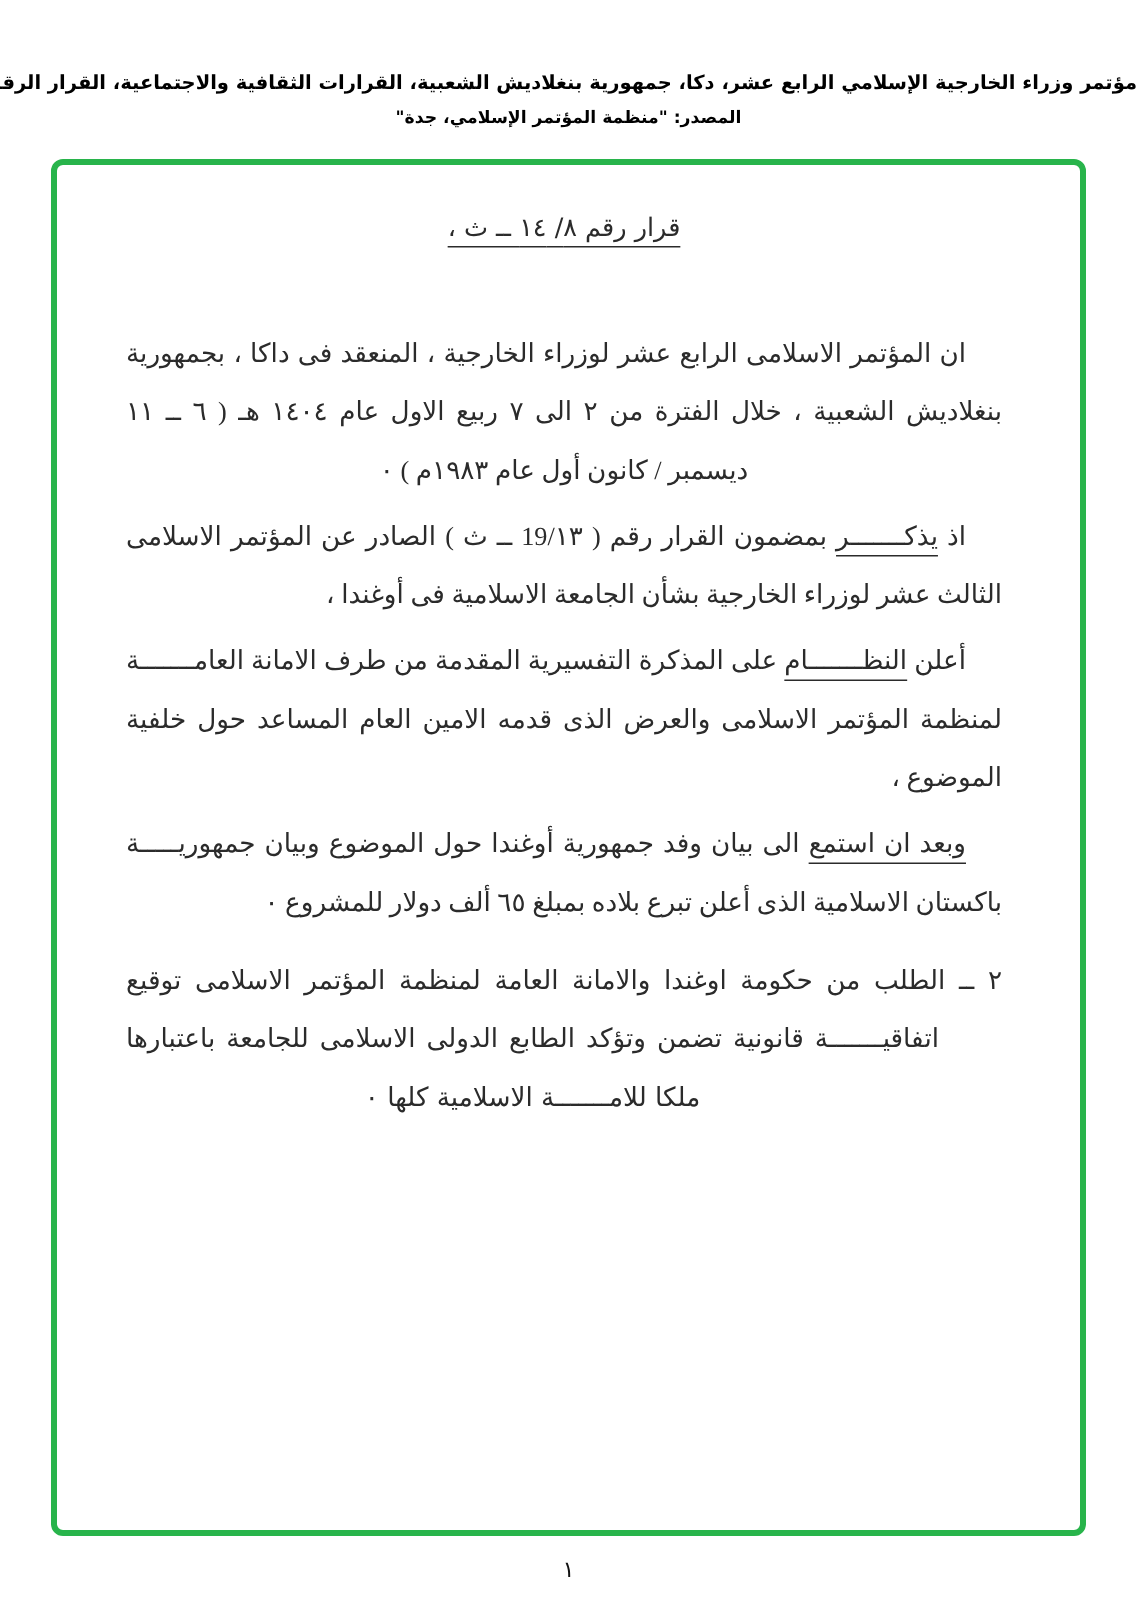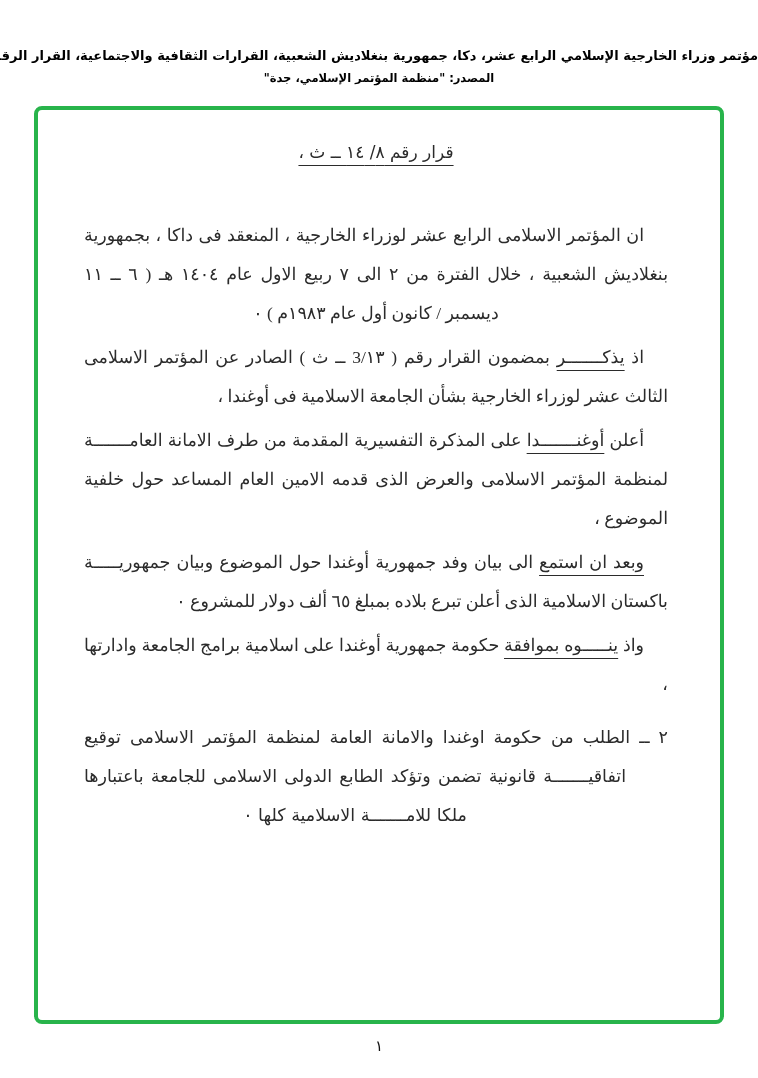--- a/index.html
+++ b/index.html
@@ -94,28 +94,27 @@
 </div>
 
 <div class="doc-box" style="border-color: rgb(40, 180, 75);">
 
   <div class="doc-title">
     <div><span class="t">قرار رقم ٨/‏ ١٤ ــ ث ،</span></div>
   </div>
 
   <p class="para indent last-center"><span></span><span class="u"></span><span>ان المؤتمر الاسلامى الرابع عشر لوزراء الخارجية ، المنعقد فى داكا ، بجمهورية بنغلاديش الشعبية ، خلال الفترة من ٢ الى ٧ ربيع الاول عام ١٤٠٤ هـ ( ٦ ــ ١١ ديسمبر / كانون أول عام ١٩٨٣م ) ٠</span></p>
 
-  <p class="para indent"><span>اذ </span><span class="u">يذكـــــــر</span><span> بمضمون القرار رقم ( 3/١٣ ــ ث )  الصادر عن المؤتمر الاسلامى الثالث عشر لوزراء الخارجية بشأن الجامعة الاسلامية فى أوغندا ،</span></p>
+  <p class="para indent"><span>اذ </span><span class="u">يذكـــــــر</span><span> بمضمون القرار رقم ( 19/١٣ ــ ث )  الصادر عن المؤتمر الاسلامى الثالث عشر لوزراء الخارجية بشأن الجامعة الاسلامية فى أوغندا ،</span></p>
 
 
-  <p class="para indent"><span>أعلن </span><span class="u">أوغنـــــــدا</span><span> على المذكرة التفسيرية المقدمة من طرف الامانة العامـــــــة لمنظمة المؤتمر الاسلامى والعرض الذى قدمه الامين العام المساعد حول خلفية الموضوع ،</span></p>
+  <p class="para indent"><span>أعلن </span><span class="u">النظـــــــام</span><span> على المذكرة التفسيرية المقدمة من طرف الامانة العامـــــــة لمنظمة المؤتمر الاسلامى والعرض الذى قدمه الامين العام المساعد حول خلفية الموضوع ،</span></p>
 
   <p class="para indent"><span></span><span class="u">وبعد ان استمع</span><span> الى بيان وفد جمهورية أوغندا حول الموضوع  وبيان جمهوريـــــة باكستان الاسلامية الذى أعلن تبرع بلاده بمبلغ ٦٥ ألف دولار للمشروع ٠</span></p>
 
-  <p class="para indent"><span>واذ </span><span class="u">ينـــــوه بموافقة</span><span> حكومة جمهورية أوغندا على اسلامية برامج الجامعة وادارتها ،</span></p>
 
   <div class="items">
     <p class="item last-center"><span>٢ ــ  </span><span>الطلب من حكومة اوغندا والامانة العامة لمنظمة المؤتمر الاسلامى توقيع اتفاقيـــــــة قانونية تضمن وتؤكد الطابع الدولى الاسلامى للجامعة باعتبارها ملكا للامـــــــة الاسلامية كلها ٠</span></p>
   </div>
 
 </div>
 
 <div class="page-num">١</div>
 
 </body></html>

